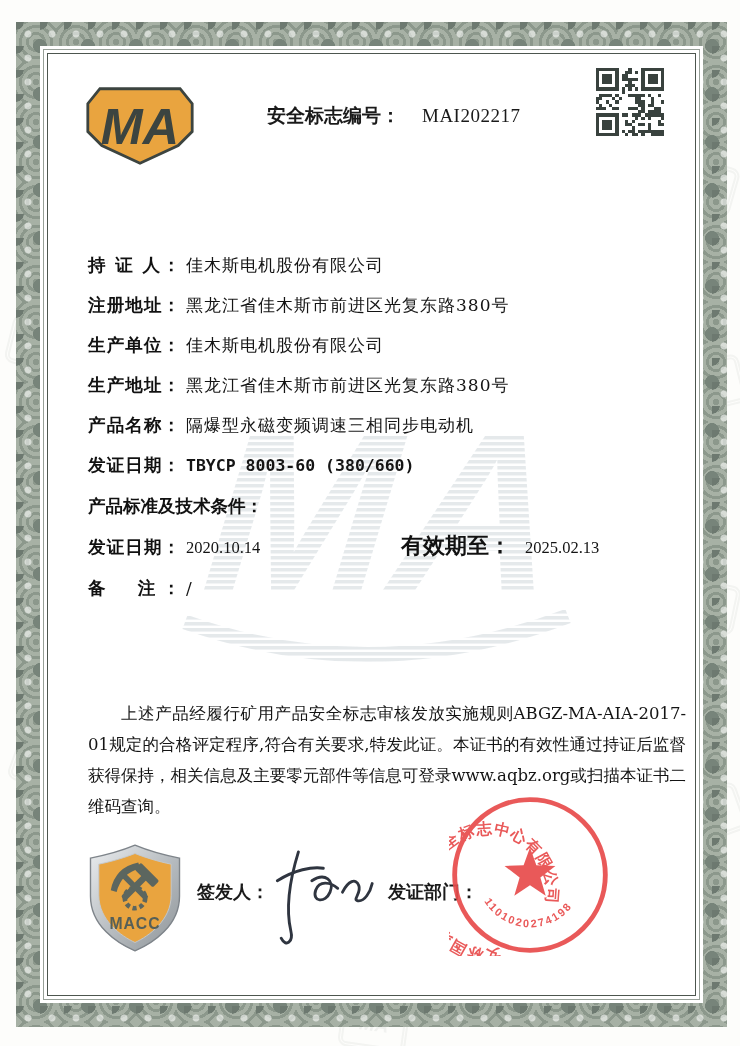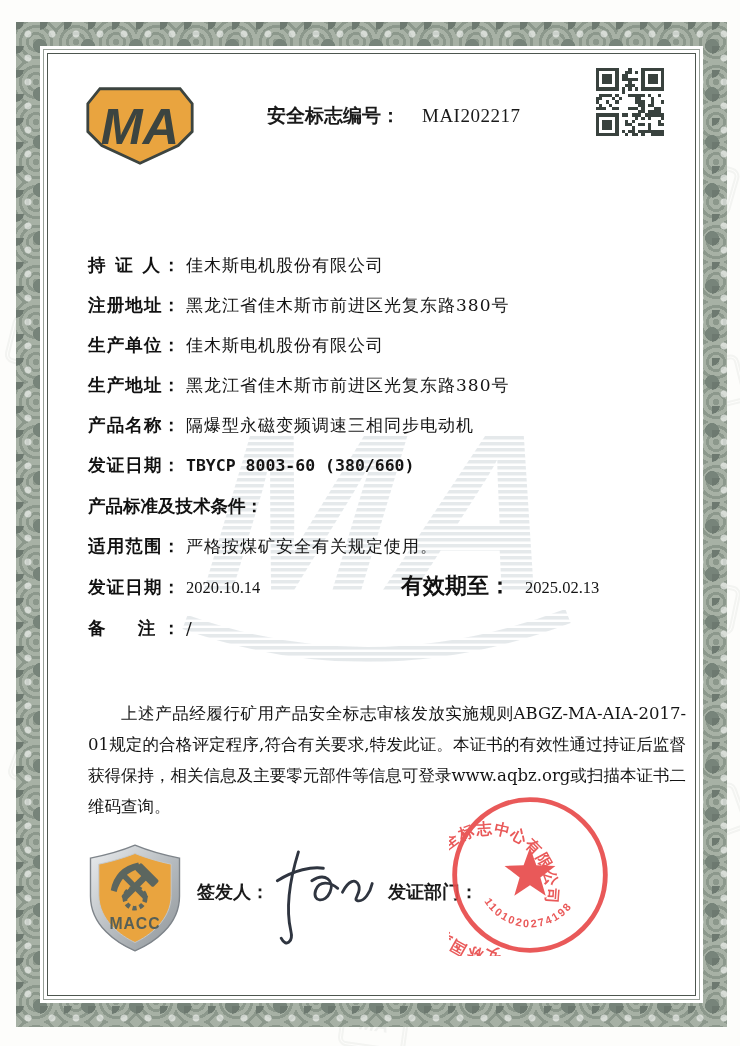--- a/index.html
+++ b/index.html
@@ -351,24 +351,20 @@
       <span class="f-value">隔爆型永磁变频调速三相同步电动机</span>
     </div>
     <div class="row">
       <span class="f-label">发证日期：</span>
       <span class="f-value v-mono">TBYCP 8003-60 (380/660)</span>
     </div>
     <div class="row">
       <span class="f-label wide">产品标准及技术条件：</span>
     </div>
     <div class="row">
-      <span class="f-label">适用范围：</span>
-      <span class="f-value">严格按煤矿安全有关规定使用。</span>
-    </div>
-    <div class="row">
       <span class="f-label">发证日期：</span>
       <span class="f-value v-latin v-date">2020.10.14</span>
       <span class="f-label2">有效期至：</span>
       <span class="f-value v-latin">2025.02.13</span>
     </div>
     <div class="row">
       <span class="f-label">备　注：</span>
       <span class="f-value">/</span>
     </div>
   </div>

